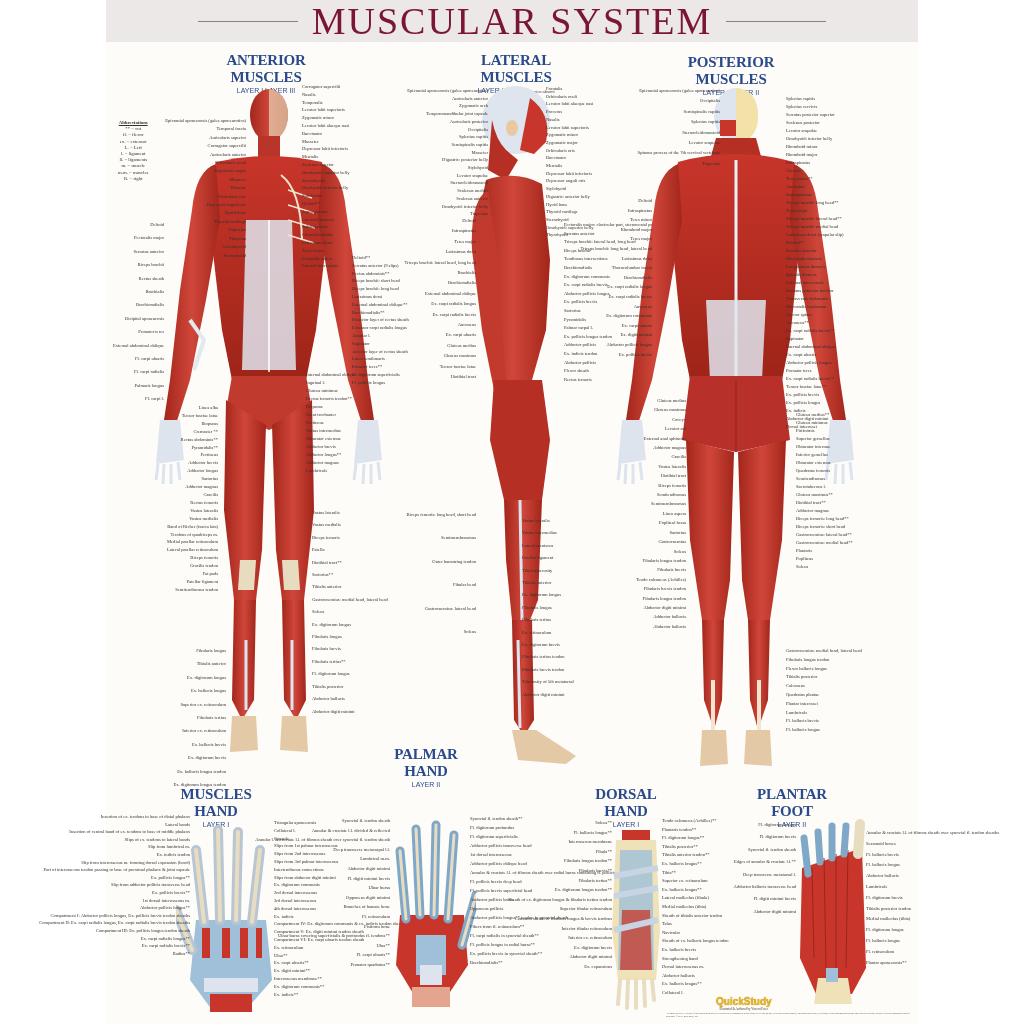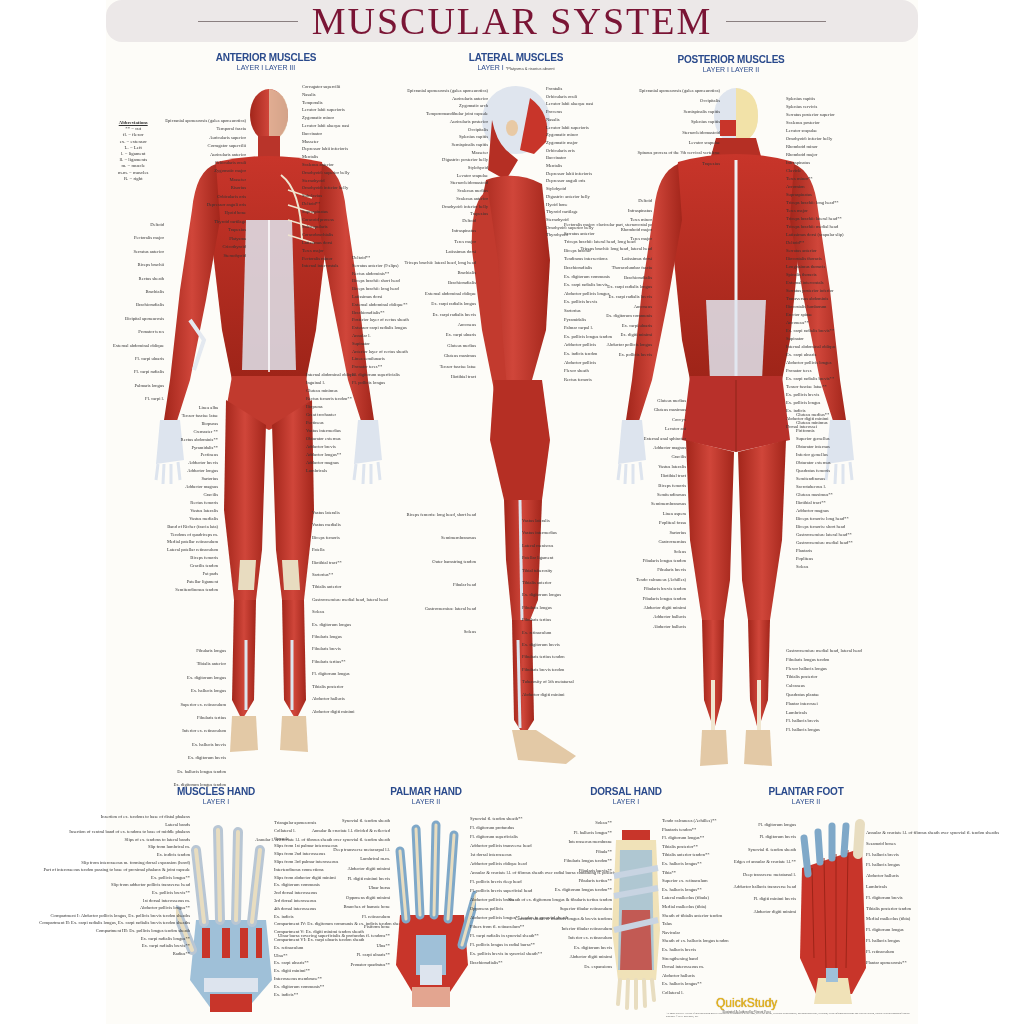--- a/index.html
+++ b/index.html
@@ -1,35 +1,35 @@
 <!DOCTYPE html>
 <html><head>
 <meta charset="utf-8">
 <style>
   * { box-sizing: border-box; margin: 0; padding: 0; }
   html, body { width: 1024px; height: 1024px; background: #ffffff; overflow: hidden; }
   body { font-family: "Liberation Serif", serif; color: #222; position: relative; }
   .poster { position: absolute; left: 106px; top: 0; width: 812px; height: 1024px; background: #fdfcf8; }
-  .title-band { position: absolute; left: 0; top: 0; width: 812px; height: 42px; background: #ece8e8; display: flex; align-items: center; justify-content: center; gap: 14px; border-radius: 16px; }
+  .title-band { position: absolute; left: 0; top: 0; width: 812px; height: 42px; background: #ece8e8; display: flex; align-items: center; justify-content: center; gap: 14px; }
   .title-rule { width: 100px; height: 1px; background: #8a7f80; }
   .title { font-family: "Liberation Serif", serif; font-size: 38px; letter-spacing: 2px; color: #7a1535; line-height: 42px; }
   .section-head { position: absolute; text-align: center; }
-  .section-title { font-family: Liberation Sans, sans-serif; font-size: 10px; color: #2a4a8c; font-weight: bold; letter-spacing: -0.2px; }
+  .section-title { font-family: Liberation Serif, serif; font-size: 15px; color: #2a4a8c; font-weight: bold; letter-spacing: -0.2px; }
   .section-sub { font-family: "Liberation Sans", sans-serif; font-size: 7px; color: #2a4a8c; margin-top: 1px; }
   .section-sub .note { font-size: 4px; color: #444; }
   .figure { position: absolute; }
   .lbl { position: absolute; font-size: 4.6px; line-height: 5.4px; color: #333; white-space: nowrap; }
   .lbl.r { text-align: left; }
   .lbl.l { text-align: right; }
   .lbl-col { position: absolute; display: flex; flex-direction: column; }
   .lbl-col .lbl { position: static; }
   .abbr { position: absolute; left: 12px; top: 120px; font-size: 4.8px; line-height: 6.2px; text-align: center; color: #333; }
   .abbr-title { font-weight: bold; text-decoration: underline; }
   .logo { position: absolute; left: 610px; top: 996px; text-align: center; }
-  .logo-name { font-family: "Liberation Sans", sans-serif; font-weight: normal; font-size: 12px; color: #e8b81c; text-shadow: 0 0 1px #9a6a00; }
+  .logo-name { font-family: "Liberation Sans", sans-serif; font-weight: bold; font-size: 10px; color: #e8b81c; text-shadow: 0 0 1px #9a6a00; }
   .logo-tag { font-size: 3px; color: #444; }
   .copyright { position: absolute; left: 560px; top: 1012px; width: 252px; font-size: 2.4px; line-height: 3px; color: #555; }
 </style>
 </head>
 <body>
 
 <div class="poster">
 
   <div class="title-band">
     <div class="title-rule"></div>
@@ -546,29 +546,29 @@
     <div class="lbl r">Plantar interossei</div>
     <div class="lbl r">Lumbricals</div>
     <div class="lbl r">Fl. hallucis brevis</div>
     <div class="lbl r">Fl. hallucis longus</div>
   </div>
 
   <div class="section-head" style="left:60px; top:786px; width:100px;">
     <div class="section-title">MUSCLES HAND</div>
     <div class="section-sub">LAYER I</div>
   </div>
-  <div class="section-head" style="left:270px; top:786px; width:100px;">
+  <div class="section-head" style="left:270px; top:746px; width:100px;">
     <div class="section-title">PALMAR HAND</div>
     <div class="section-sub">LAYER II</div>
   </div>
   <div class="section-head" style="left:470px; top:786px; width:100px;">
     <div class="section-title">DORSAL HAND</div>
     <div class="section-sub">LAYER I</div>
   </div>
-  <div class="section-head" style="left:650px; top:786px; width:100px;">
+  <div class="section-head" style="left:636px; top:786px; width:100px;">
     <div class="section-title">PLANTAR FOOT</div>
     <div class="section-sub">LAYER II</div>
   </div>
 
   <svg class="figure" style="left:70px; top:810px;" width="110" height="210" viewBox="0 0 110 210">
     <path d="M20 110 L90 110 L96 170 L70 200 L36 200 L14 170 Z" fill="#9fc0d8"></path>
     <rect x="28" y="168" width="54" height="14" fill="#dde4ee"></rect>
     <rect x="34" y="184" width="42" height="18" fill="#c8352a"></rect>
     <path d="M28 112 L20 40 M44 110 L42 20 M60 110 L62 22 M76 112 L84 40" stroke="#b8c6d4" stroke-width="10" stroke-linecap="round"></path>
     <path d="M28 112 L20 40 M44 110 L42 20 M60 110 L62 22 M76 112 L84 40" stroke="#e8ddc0" stroke-width="4" stroke-linecap="round"></path>

